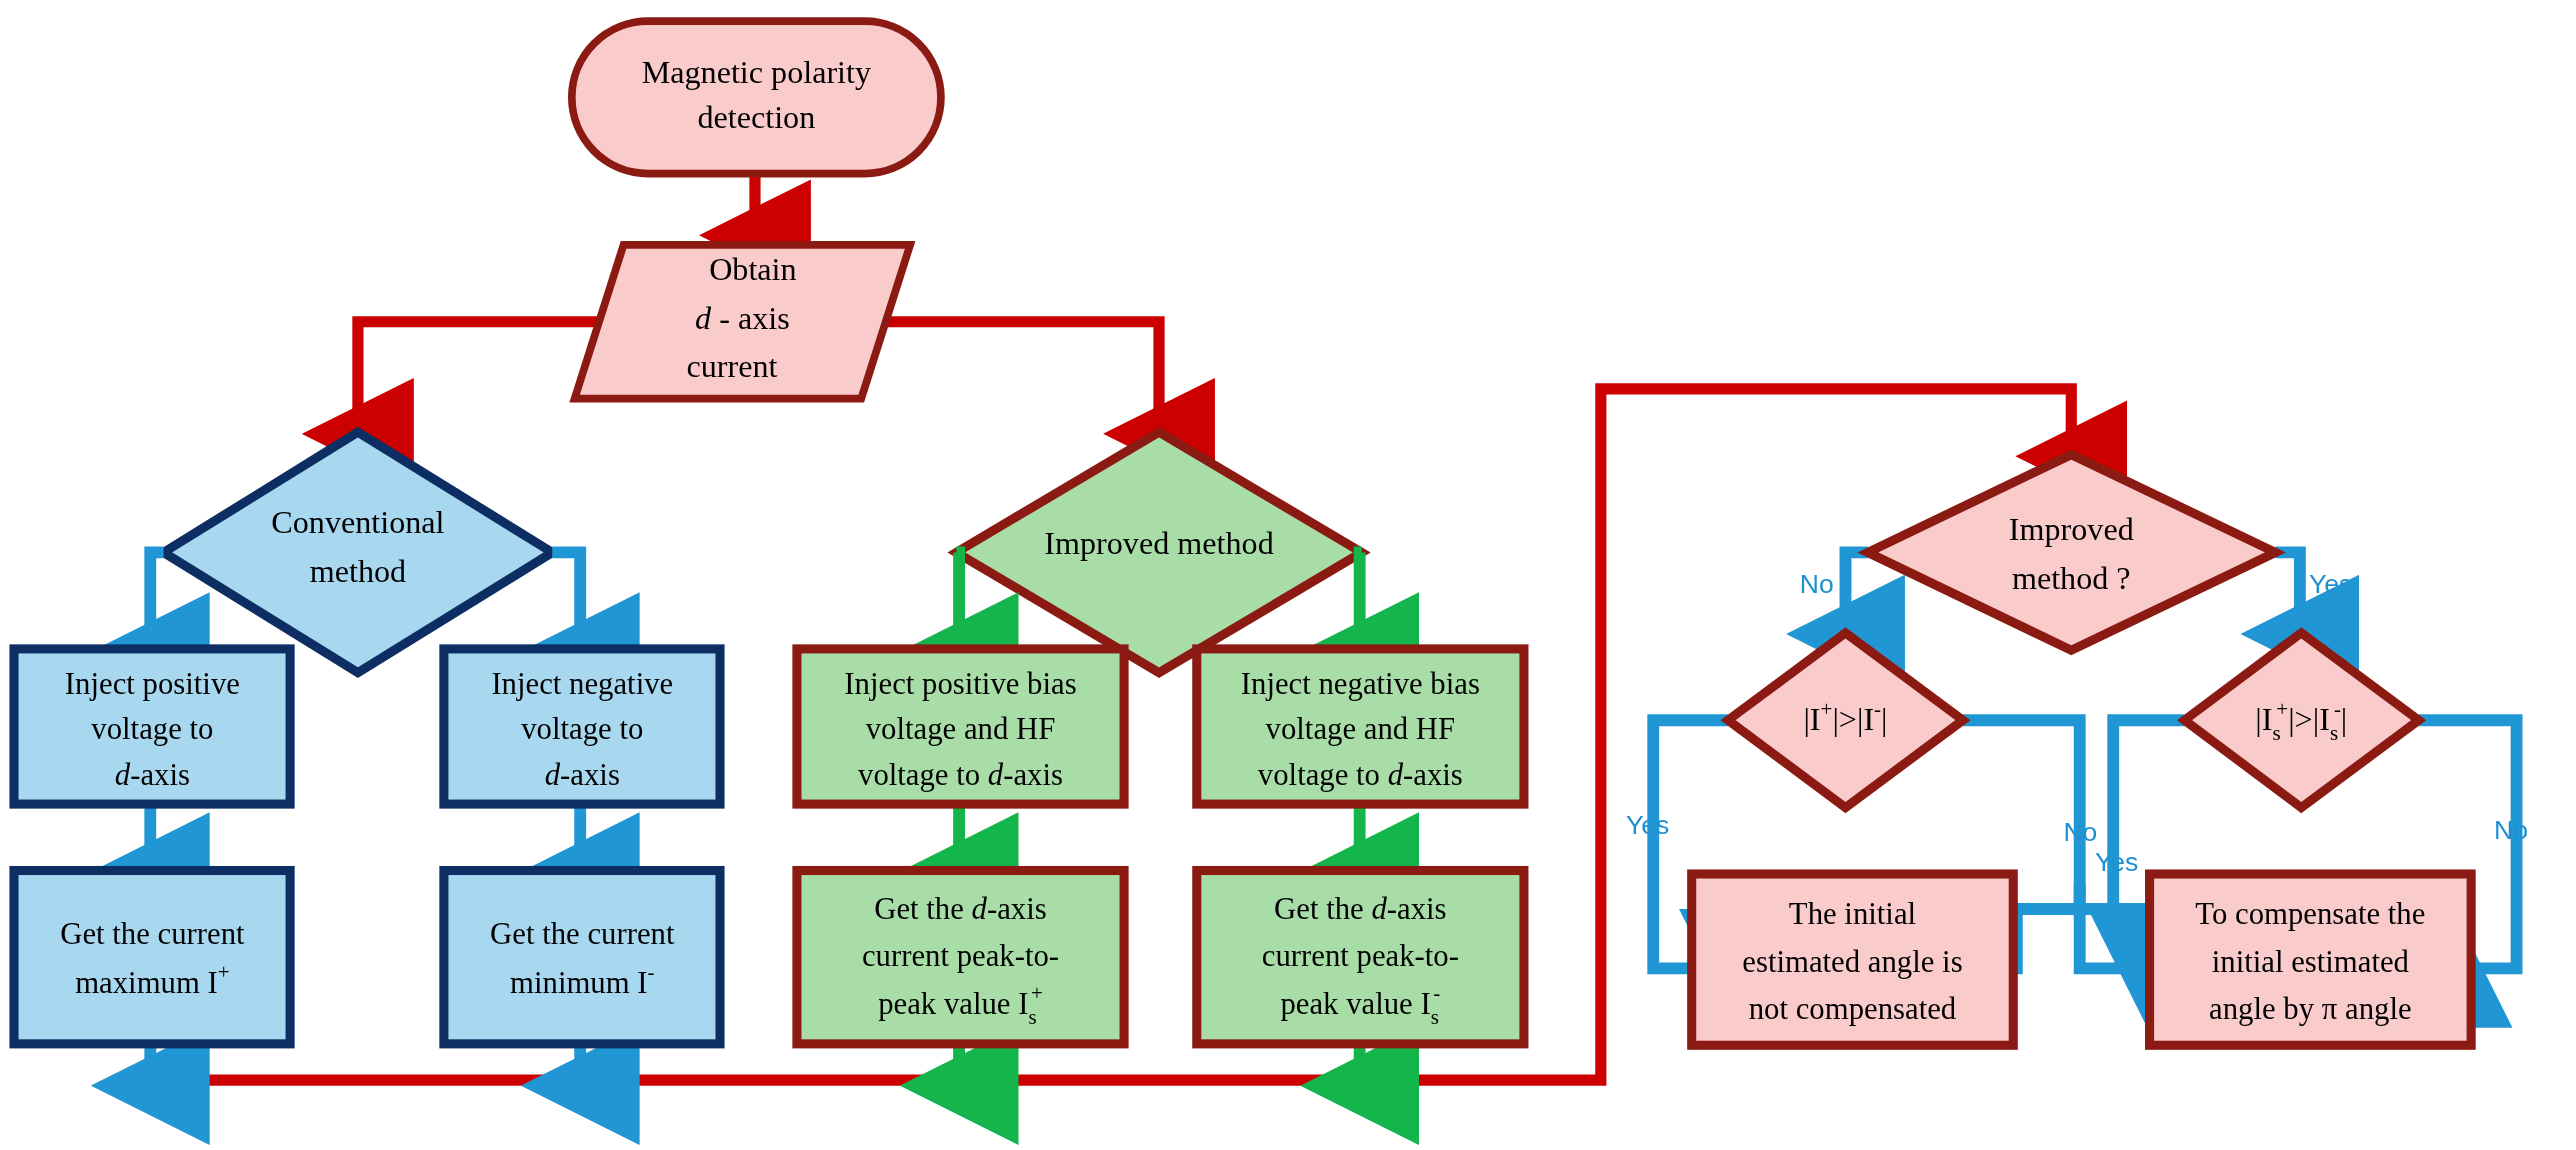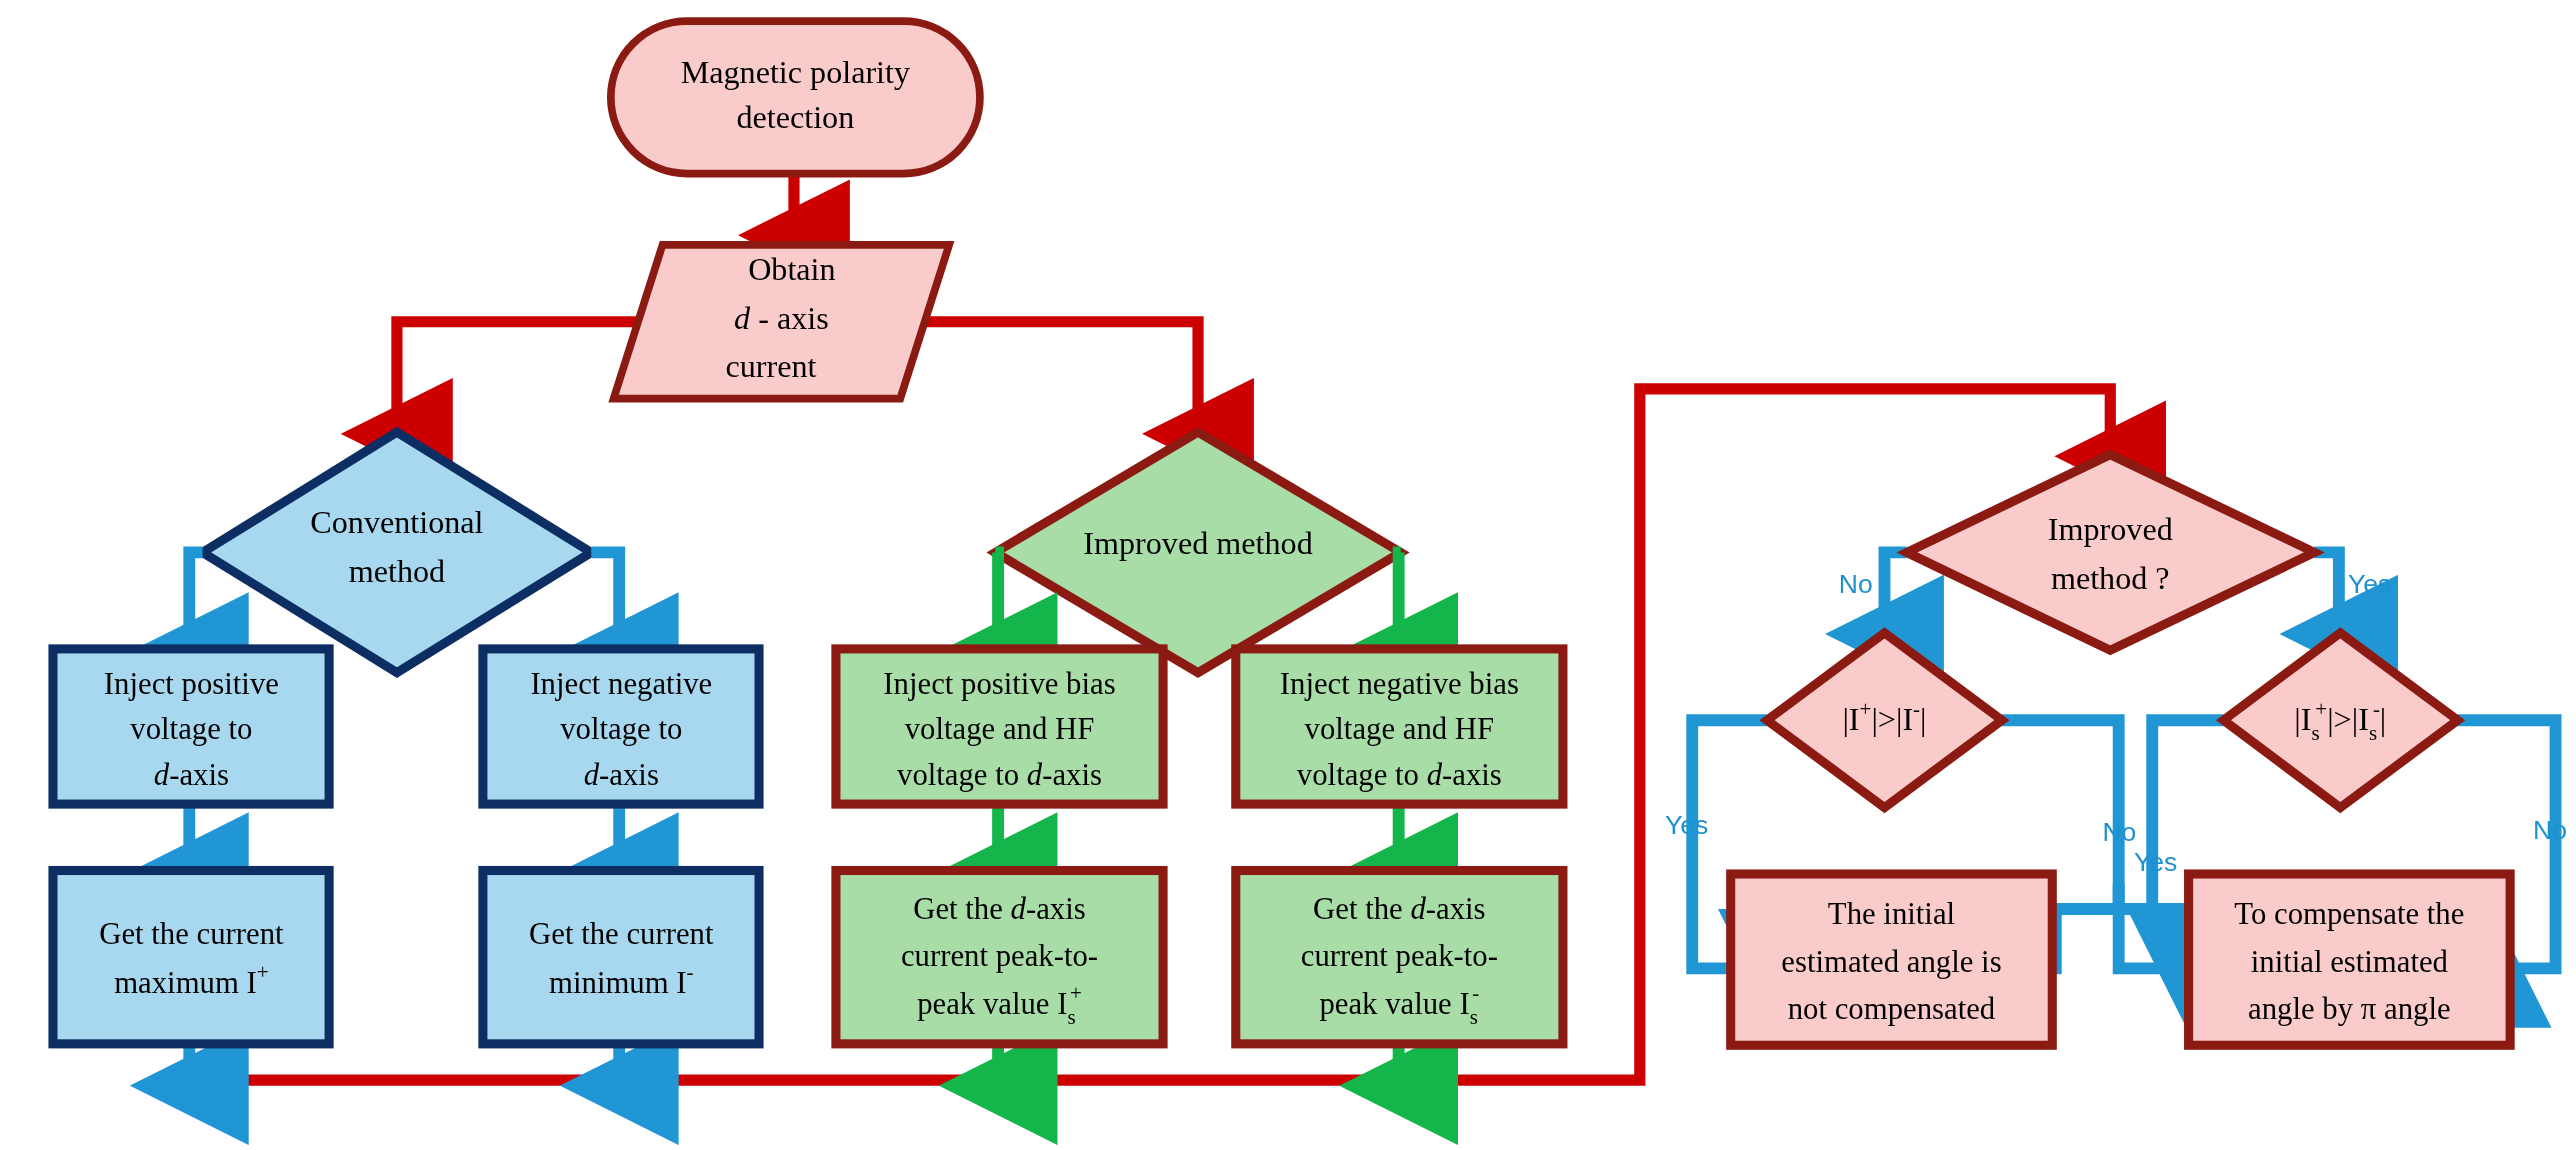--- a/index.html
+++ b/index.html
@@ -1,18 +1,18 @@
 <!DOCTYPE html>
 <html style="font-size:11.2px"><head>
 <meta charset="utf-8">
 <style>
   html, body { margin:0; padding:0; background:#ffffff; }
   body { width:2576px; height:1151px; overflow:hidden;
          font-family:"Liberation Serif", serif; }
-  #flow-root { position:relative; width:2143px; height:1151px;margin-left:39px; }
+  #flow-root { position:relative; width:2143px; height:1151px; }
   svg#flow-svg { position:absolute; left:0; top:0; width:2576px; height:1151px; }
   .node-text { font-family:"Liberation Serif", serif; font-size:46px; fill:#000000;
                text-anchor:middle; dominant-baseline:middle; }
   .node-text.small { font-size:44px; }
   .edge-label { font-family:"Liberation Sans", sans-serif; font-size:38px;
                 fill:#1F90CF; text-anchor:middle; dominant-baseline:middle; }
   .ital { font-style:italic; }
   .sup { font-size:30px; baseline-shift:super; }
   .sub { font-size:30px; baseline-shift:sub; }
 </style>

